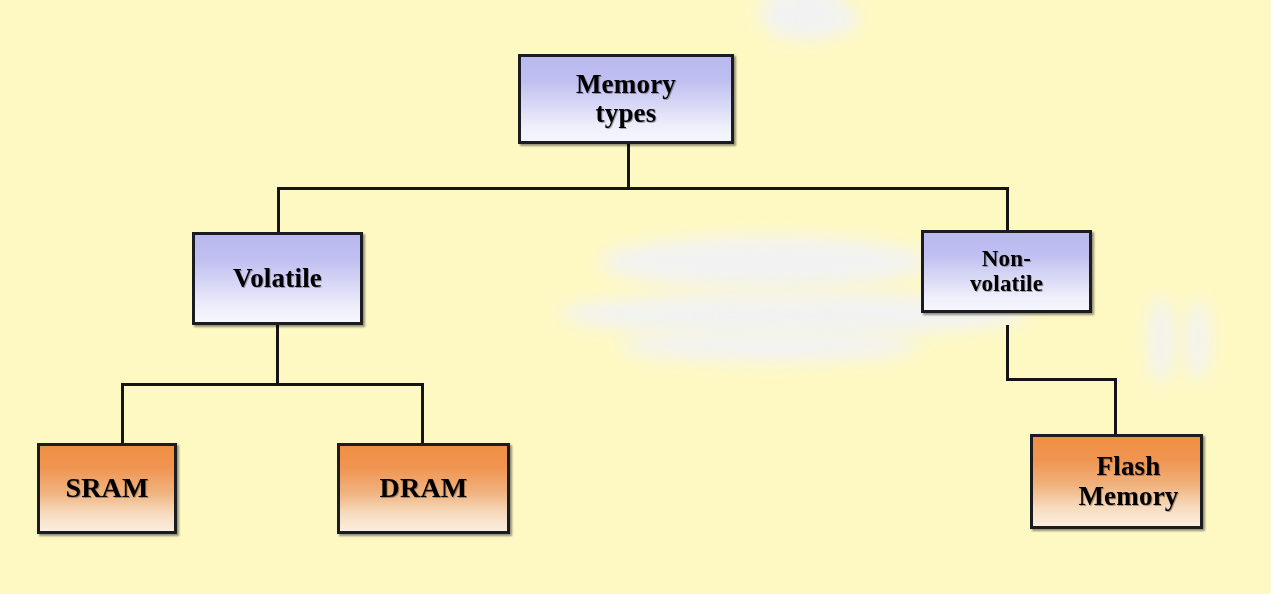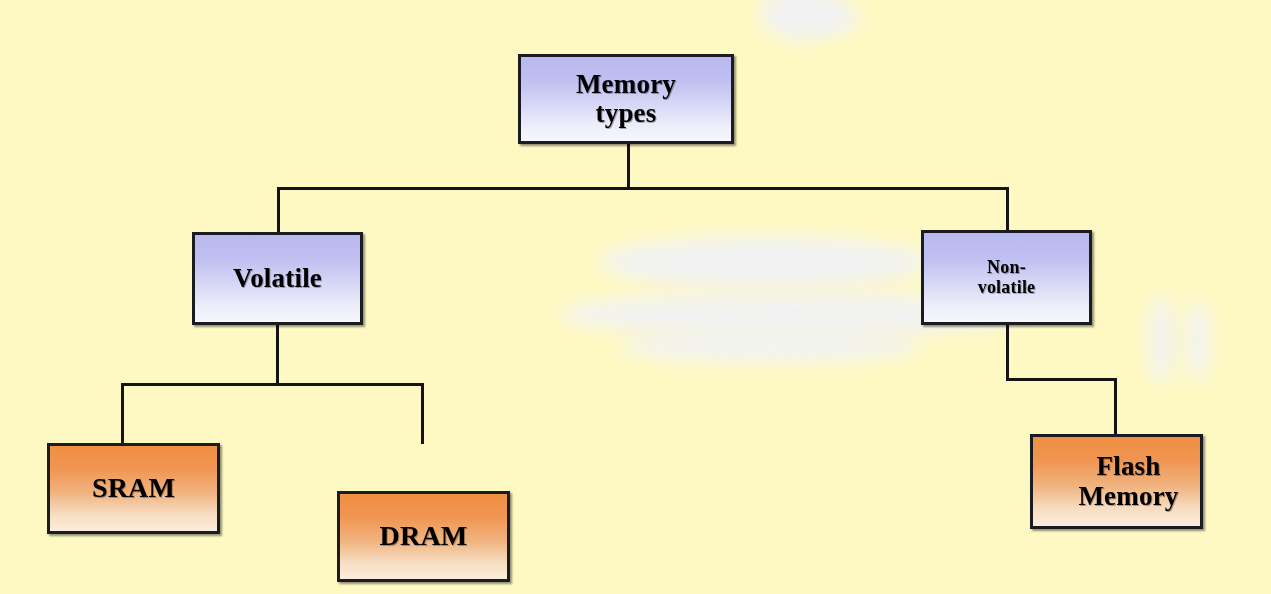--- a/index.html
+++ b/index.html
@@ -94,32 +94,32 @@
     <span class="label">
       <span>Memory</span><br>
       <span>types</span>
     </span>
   </div>
 
   <div class="node violet" style="left:192px; top:232px; width:171px; height:93px; font-size:27px;">
     <span class="label">Volatile</span>
   </div>
 
-  <div class="node violet" style="left:921px; top:230px; width:171px; height:95px; font-size:18px;">
+  <div class="node violet" style="left:921px; top:230px; width:171px; height:83px; font-size:23px;">
     <span class="label">
       <span>Non-</span><br>
       <span>volatile</span>
     </span>
   </div>
 
-  <div class="node orange" style="left:37px; top:443px; width:173px; height:91px; font-size:28px;margin-left:10px;">
+  <div class="node orange" style="left:37px; top:443px; width:140px; height:91px; font-size:28px;">
     <span class="label">SRAM</span>
   </div>
 
-  <div class="node orange" style="left:337px; top:443px; width:173px; height:91px; font-size:28px;margin-top:48px;">
+  <div class="node orange" style="left:337px; top:443px; width:173px; height:91px; font-size:28px;">
     <span class="label">DRAM</span>
   </div>
 
   <div class="node orange" style="left:1030px; top:434px; width:173px; height:95px; font-size:27px;padding-left:24px;">
     <span class="label">
       <span>Flash</span><br>
       <span>Memory</span>
     </span>
   </div>
 

